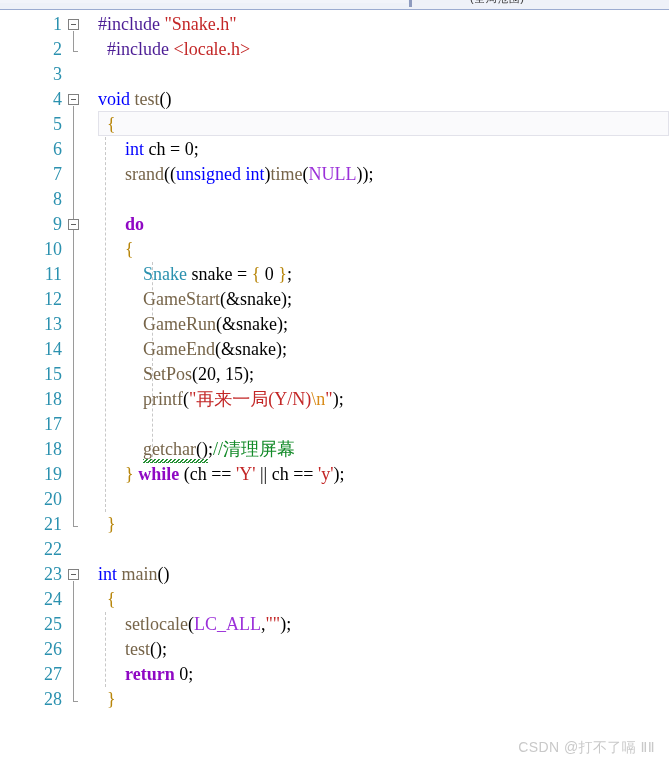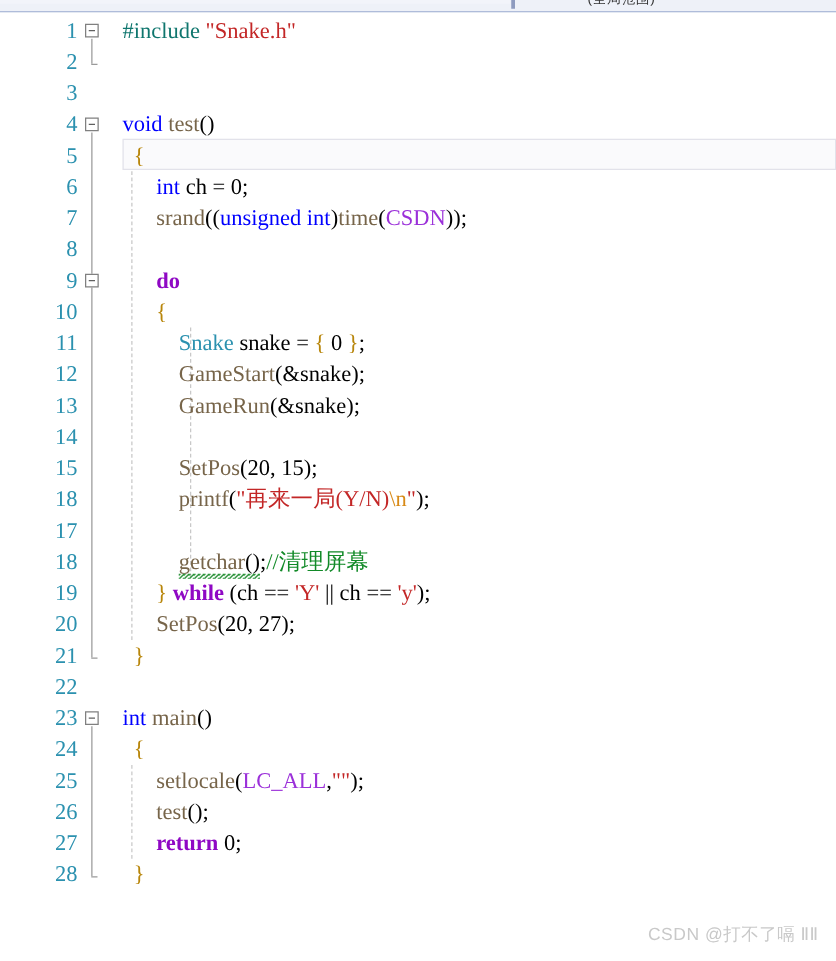--- a/index.html
+++ b/index.html
@@ -146,21 +146,21 @@
     position: absolute;
     left: 98px;
     width: 571px;
     height: 25px;
     box-sizing: border-box;
     border: 1px solid #e2e2ea;
     background: #fafafc;
   }
 
   
-  .t-pp       { color: #0f766e; }   
+  .t-pp       { color: #4c1d95; }   
   .t-str      { color: #c32727; }   
   .t-esc      { color: #d88a16; }   
   .t-kw       { color: #0000ff; }   
   .t-kwctl    { color: #8f08c4; font-weight: bold; }   
   .t-type     { color: #2b91af; }   
   .t-fn       { color: #77654a; }   
   .t-macro    { color: #9b30d9; }   
   .t-comment  { color: #128a28; }   
   .t-brace    { color: #b8860b; }   
   .t-plain    { color: #000000; }
@@ -265,36 +265,37 @@
       </div>
       <div class="fold-line" style="left: 11px; top: 571px; height: 120px;"></div>
       <div class="fold-elbow" style="left: 11px; top: 691px;"></div>
     </div>
 
   <div id="code">
       <div class="indent-guide" style="left: 7px; top: 127px; height: 375px;"></div>
       <div class="indent-guide" style="left: 54px; top: 252px; height: 200px;"></div>
       <div class="indent-guide" style="left: 7px; top: 602px; height: 75px;"></div>
       <div class="code-line" style="top: 2px; left: 0px;"><span class="t-pp">#include </span><span class="t-str">"Snake.h"</span></div>
+      <div class="code-line" style="top: 27px; left: 9px;"><span class="t-pp">#include </span><span class="t-str">&lt;locale.h&gt;</span></div>
       <div class="code-line" style="top: 52px; left: 0px;"></div>
       <div class="code-line" style="top: 77px; left: 0px;"><span class="t-kw">void</span><span class="t-plain"> </span><span class="t-fn">test</span><span class="t-plain">()</span></div>
       <div class="code-line" style="top: 102px; left: 9px;"><span class="t-brace">{</span></div>
       <div class="code-line" style="top: 127px; left: 9px;"><span class="t-plain">    </span><span class="t-kw">int</span><span class="t-plain"> ch = </span><span class="t-num">0</span><span class="t-plain">;</span></div>
-      <div class="code-line" style="top: 152px; left: 9px;"><span class="t-plain">    </span><span class="t-fn">srand</span><span class="t-plain">((</span><span class="t-kw">unsigned int</span><span class="t-plain">)</span><span class="t-fn">time</span><span class="t-plain">(</span><span class="t-macro">CSDN</span><span class="t-plain">));</span></div>
+      <div class="code-line" style="top: 152px; left: 9px;"><span class="t-plain">    </span><span class="t-fn">srand</span><span class="t-plain">((</span><span class="t-kw">unsigned int</span><span class="t-plain">)</span><span class="t-fn">time</span><span class="t-plain">(</span><span class="t-macro">NULL</span><span class="t-plain">));</span></div>
       <div class="code-line" style="top: 177px; left: 9px;"></div>
       <div class="code-line" style="top: 202px; left: 9px;"><span class="t-plain">    </span><span class="t-kwctl">do</span></div>
       <div class="code-line" style="top: 227px; left: 9px;"><span class="t-plain">    </span><span class="t-brace">{</span></div>
       <div class="code-line" style="top: 252px; left: 9px;"><span class="t-plain">        </span><span class="t-type">Snake</span><span class="t-plain"> snake = </span><span class="t-brace">{</span><span class="t-plain"> </span><span class="t-num">0</span><span class="t-plain"> </span><span class="t-brace">}</span><span class="t-plain">;</span></div>
       <div class="code-line" style="top: 277px; left: 9px;"><span class="t-plain">        </span><span class="t-fn">GameStart</span><span class="t-plain">(&amp;snake);</span></div>
       <div class="code-line" style="top: 302px; left: 9px;"><span class="t-plain">        </span><span class="t-fn">GameRun</span><span class="t-plain">(&amp;snake);</span></div>
+      <div class="code-line" style="top: 327px; left: 9px;"><span class="t-plain">        </span><span class="t-fn">GameEnd</span><span class="t-plain">(&amp;snake);</span></div>
       <div class="code-line" style="top: 352px; left: 9px;"><span class="t-plain">        </span><span class="t-fn">SetPos</span><span class="t-plain">(</span><span class="t-num">20</span><span class="t-plain">, </span><span class="t-num">15</span><span class="t-plain">);</span></div>
       <div class="code-line" style="top: 377px; left: 9px;"><span class="t-plain">        </span><span class="t-fn">printf</span><span class="t-plain">(</span><span class="t-str">"再来一局(Y/N)</span><span class="t-esc">\n</span><span class="t-str">"</span><span class="t-plain">);</span></div>
       <div class="code-line" style="top: 427px; left: 9px;"><span class="t-plain">        </span><span class="squiggle"><span class="t-fn">getchar</span><span class="t-plain">()</span></span><span class="t-plain">;</span><span class="t-comment">//清理屏幕</span></div>
       <div class="code-line" style="top: 452px; left: 9px;"><span class="t-plain">    </span><span class="t-brace">}</span><span class="t-plain"> </span><span class="t-kwctl">while</span><span class="t-plain"> (ch == </span><span class="t-str">'Y'</span><span class="t-plain"> || ch == </span><span class="t-str">'y'</span><span class="t-plain">);</span></div>
-      <div class="code-line" style="top: 477px; left: 9px;"><span class="t-plain">    </span><span class="t-fn">SetPos</span><span class="t-plain">(</span><span class="t-num">20</span><span class="t-plain">, </span><span class="t-num">27</span><span class="t-plain">);</span></div>
       <div class="code-line" style="top: 502px; left: 9px;"><span class="t-brace">}</span></div>
       <div class="code-line" style="top: 527px; left: 0px;"></div>
       <div class="code-line" style="top: 552px; left: 0px;"><span class="t-kw">int</span><span class="t-plain"> </span><span class="t-fn">main</span><span class="t-plain">()</span></div>
       <div class="code-line" style="top: 577px; left: 9px;"><span class="t-brace">{</span></div>
       <div class="code-line" style="top: 602px; left: 9px;"><span class="t-plain">    </span><span class="t-fn">setlocale</span><span class="t-plain">(</span><span class="t-macro">LC_ALL</span><span class="t-plain">,</span><span class="t-str">""</span><span class="t-plain">);</span></div>
       <div class="code-line" style="top: 627px; left: 9px;"><span class="t-plain">    </span><span class="t-fn">test</span><span class="t-plain">();</span></div>
       <div class="code-line" style="top: 652px; left: 9px;"><span class="t-kwctl">    </span><span class="t-kwctl">return</span><span class="t-plain"> </span><span class="t-num">0</span><span class="t-plain">;</span></div>
       <div class="code-line" style="top: 677px; left: 9px;"><span class="t-brace">}</span></div>
     </div>
 

